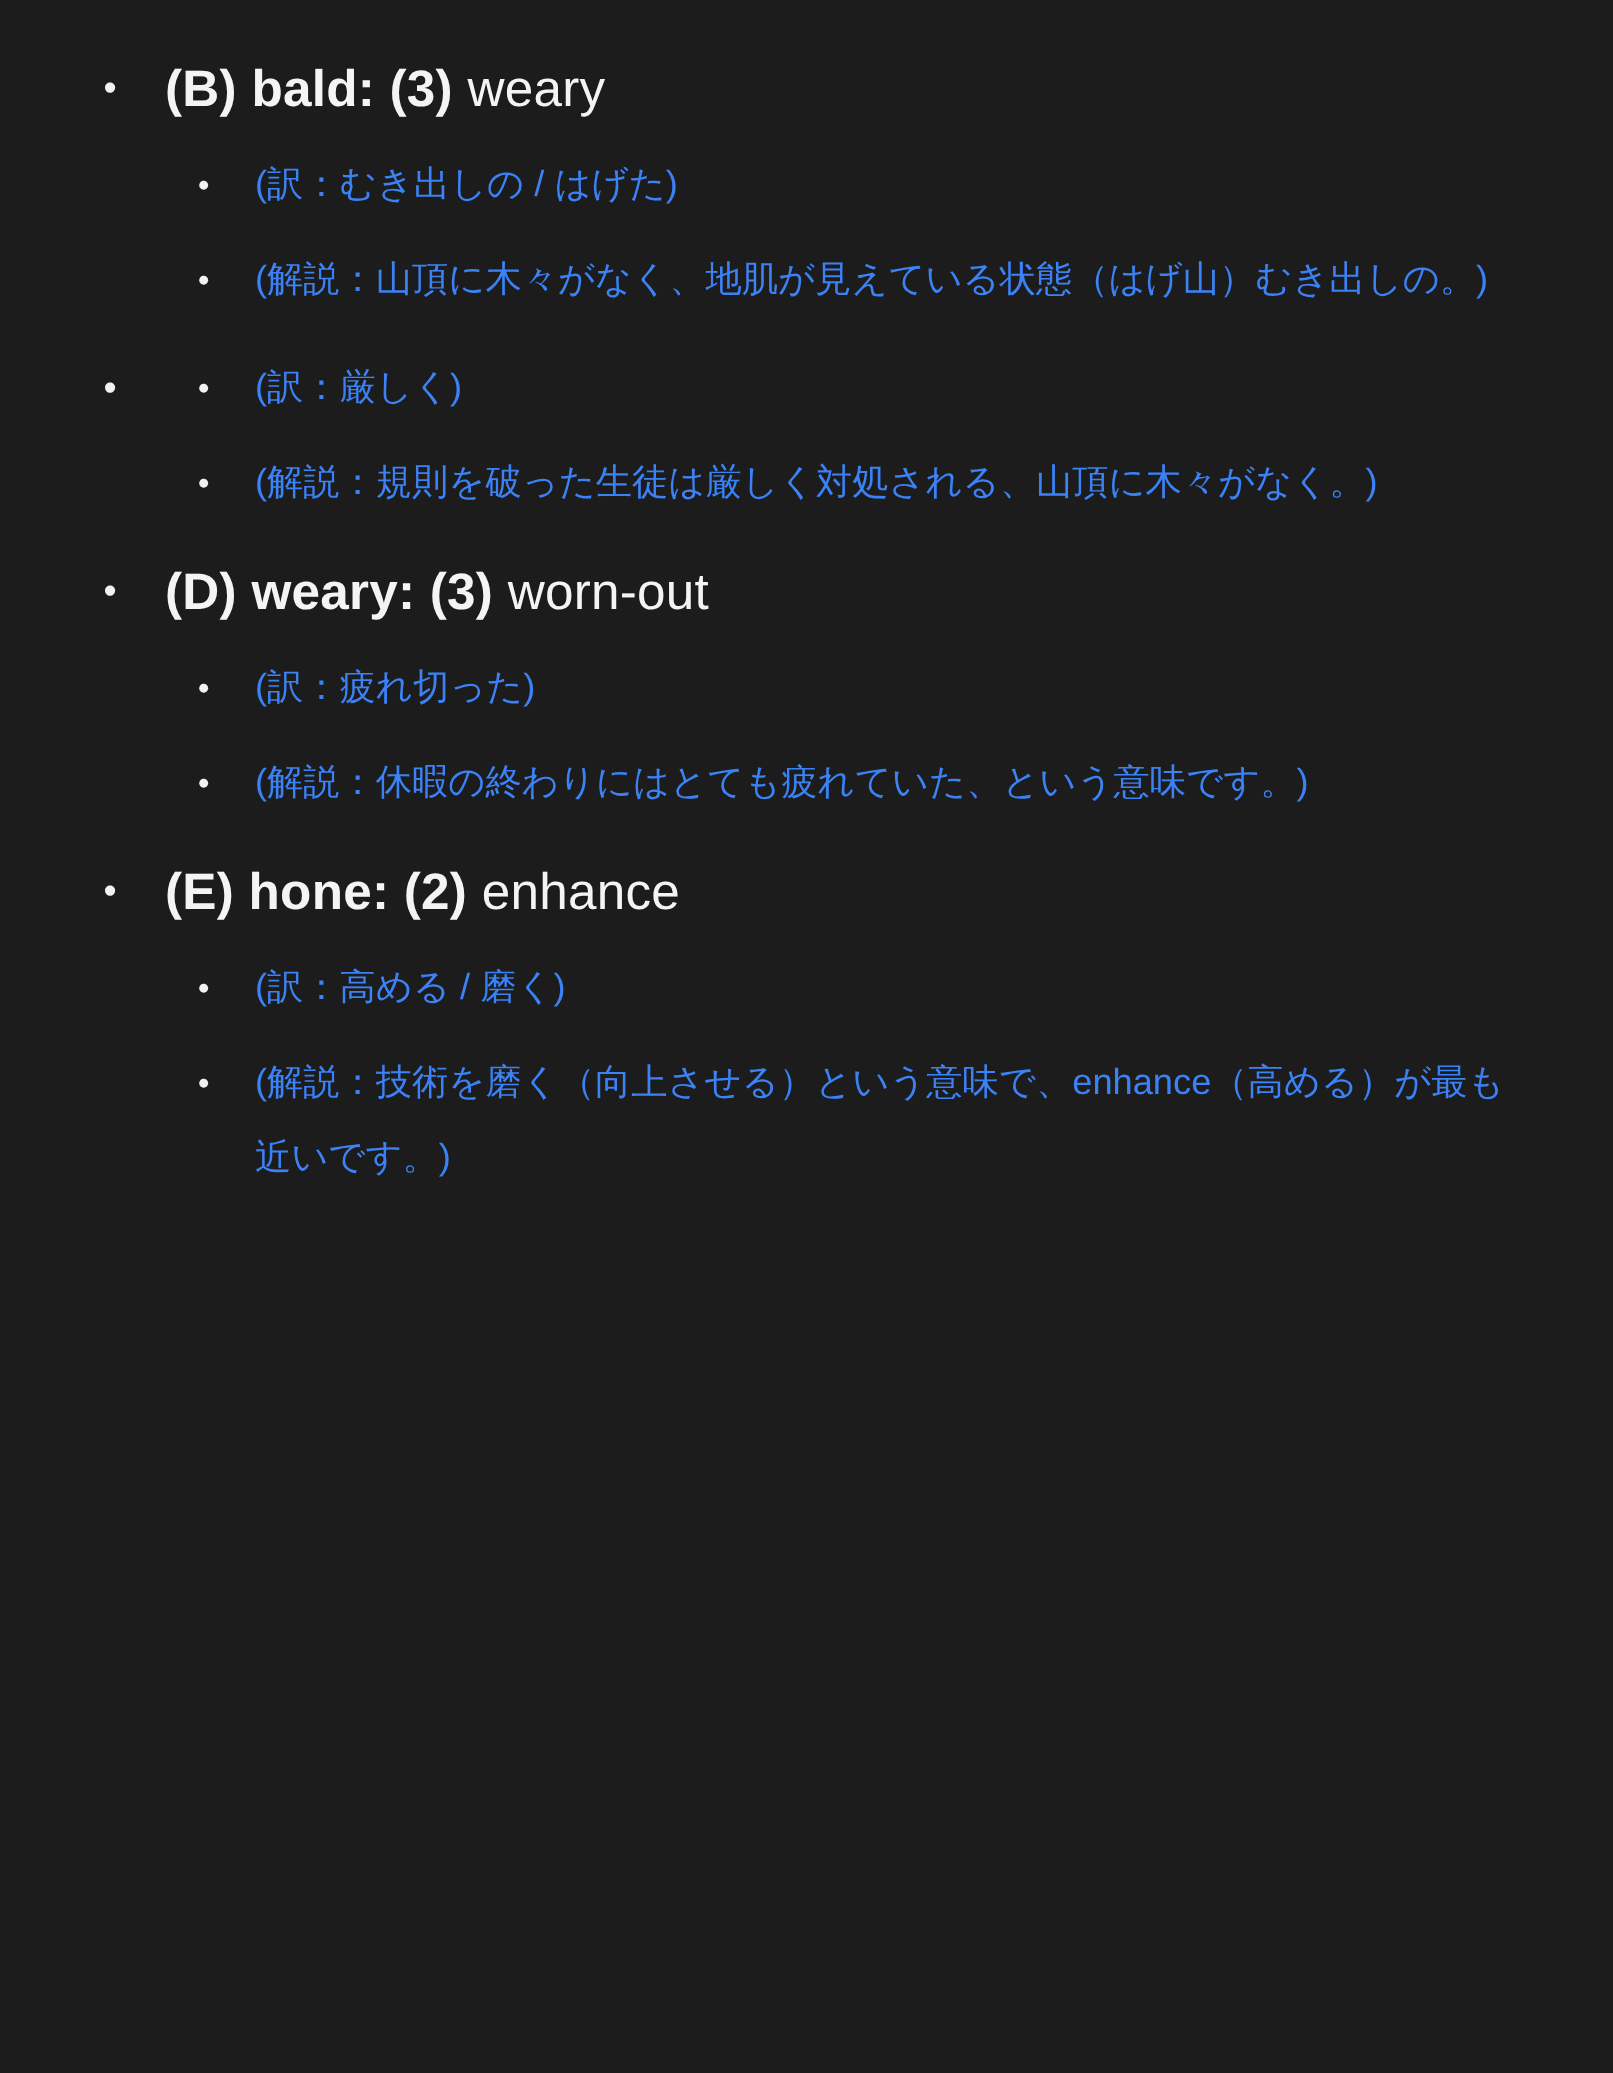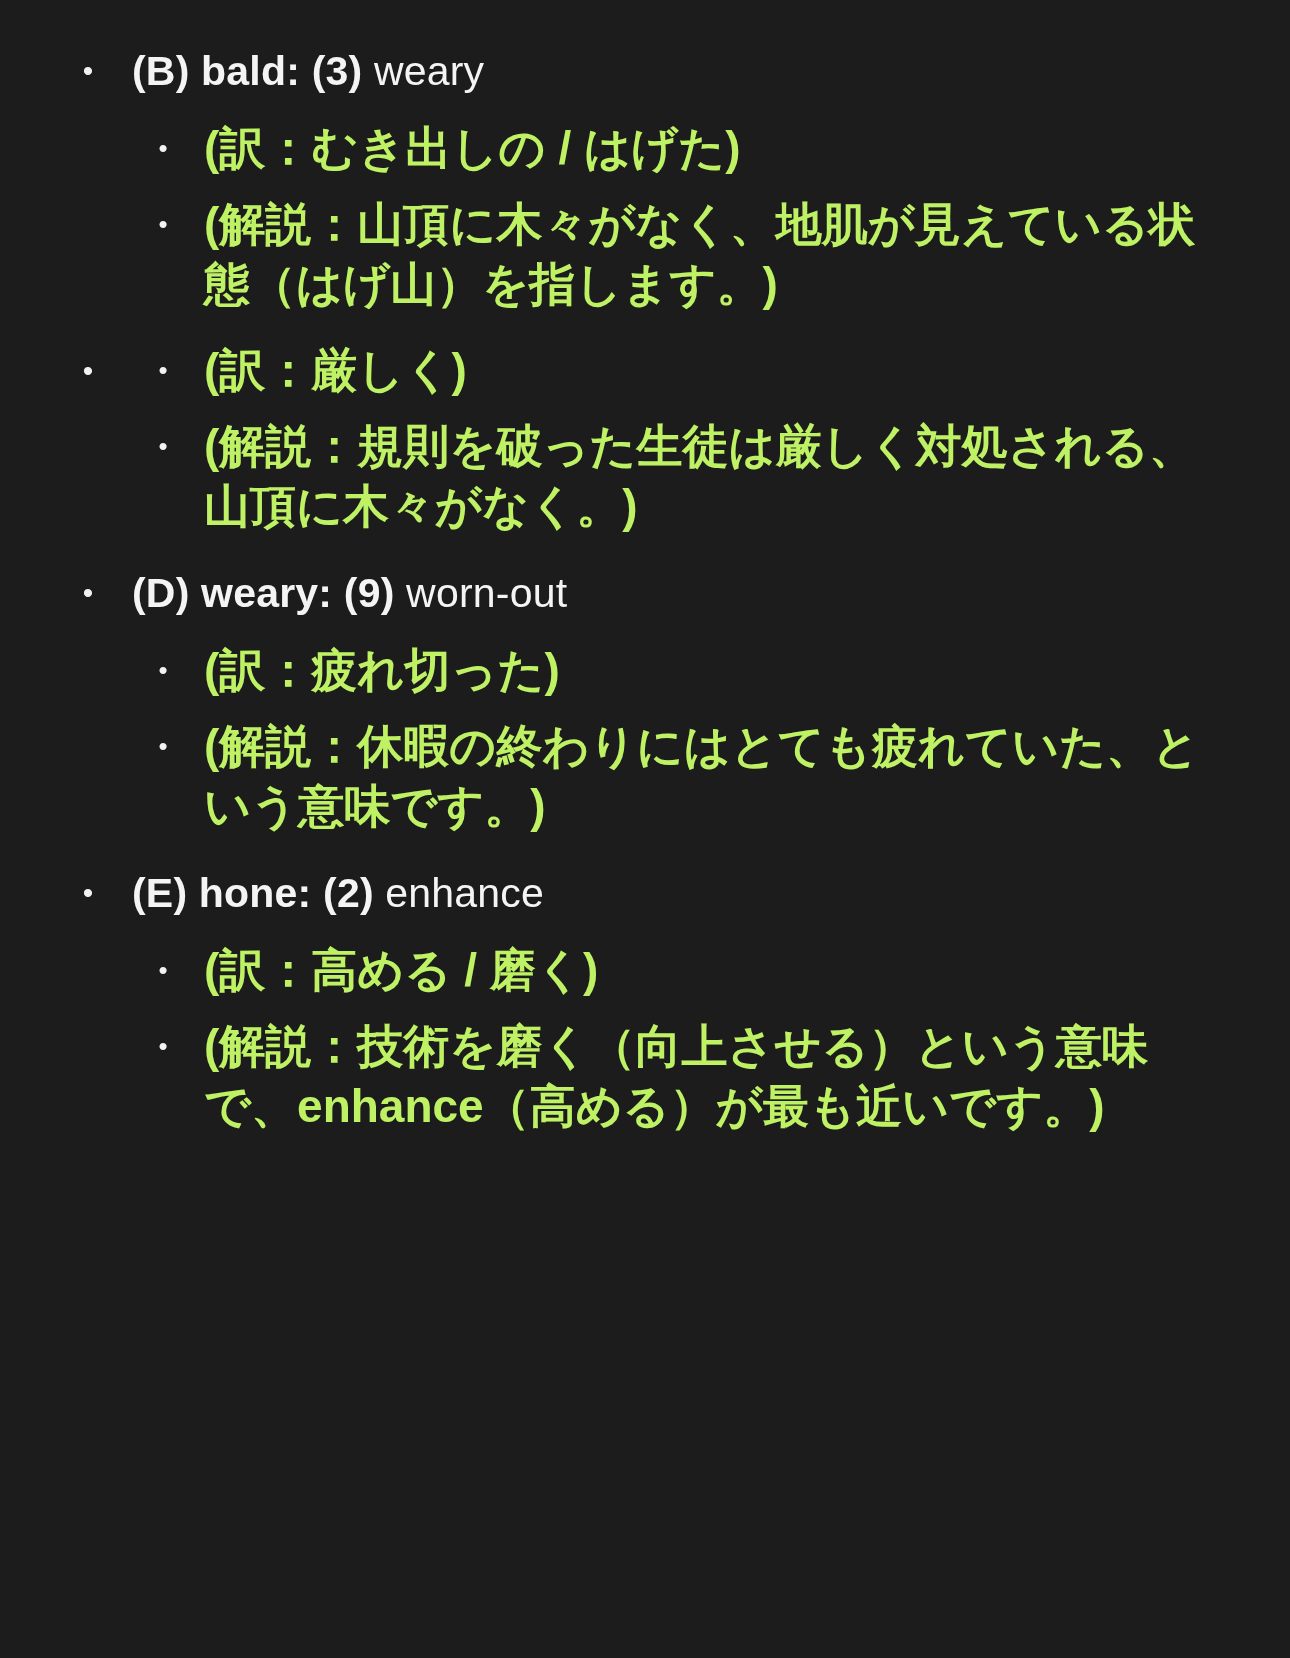--- a/index.html
+++ b/index.html
@@ -65,24 +65,24 @@
     position: absolute;
     left: 22px;
     top: 0;
     width: 18px;
     text-align: center;
     font-size: 26px;
     line-height: 60px;
     color: #f2f2f2;
   }
   .sub-text {
-    font-size: 46px;
+    font-size: 29px;
     line-height: 60px;
-    color: #bef264;
-    font-weight: 700;
+    color: #3b82f6;
+    font-weight: 400;
     max-width: 1000px;
   }
   .grp { margin-top: 10px; }
 </style>
 </head>
 <body>
 
 <div class="page">
   <ul class="lvl1">
 
@@ -92,21 +92,21 @@
         <span class="lead">(B) bald: (3)</span>
         <span>weary</span>
       </div>
       <ul class="lvl2 grp">
         <li class="item2">
           <span class="bullet">•</span>
           <div class="sub-text">(訳：むき出しの / はげた)</div>
         </li>
         <li class="item2">
           <span class="bullet">•</span>
-          <div class="sub-text">(解説：山頂に木々がなく、地肌が見えている状態（はげ山）を指します。)</div>
+          <div class="sub-text">(解説：山頂に木々がなく、地肌が見えている状態（はげ山）むき出しの。)</div>
         </li>
       </ul>
     </li>
 
     <li class="item1">
       <span class="bullet">•</span>
       <ul class="lvl2 grp">
         <li class="item2">
           <span class="bullet">•</span>
           <div class="sub-text">(訳：厳しく)</div>
@@ -114,21 +114,21 @@
         <li class="item2">
           <span class="bullet">•</span>
           <div class="sub-text">(解説：規則を破った生徒は厳しく対処される、山頂に木々がなく。)</div>
         </li>
       </ul>
     </li>
 
     <li class="item1">
       <span class="bullet">•</span>
       <div class="headline">
-        <span class="lead">(D) weary: (9)</span>
+        <span class="lead">(D) weary: (3)</span>
         <span>worn-out</span>
       </div>
       <ul class="lvl2 grp">
         <li class="item2">
           <span class="bullet">•</span>
           <div class="sub-text">(訳：疲れ切った)</div>
         </li>
         <li class="item2">
           <span class="bullet">•</span>
           <div class="sub-text">(解説：休暇の終わりにはとても疲れていた、という意味です。)</div>

